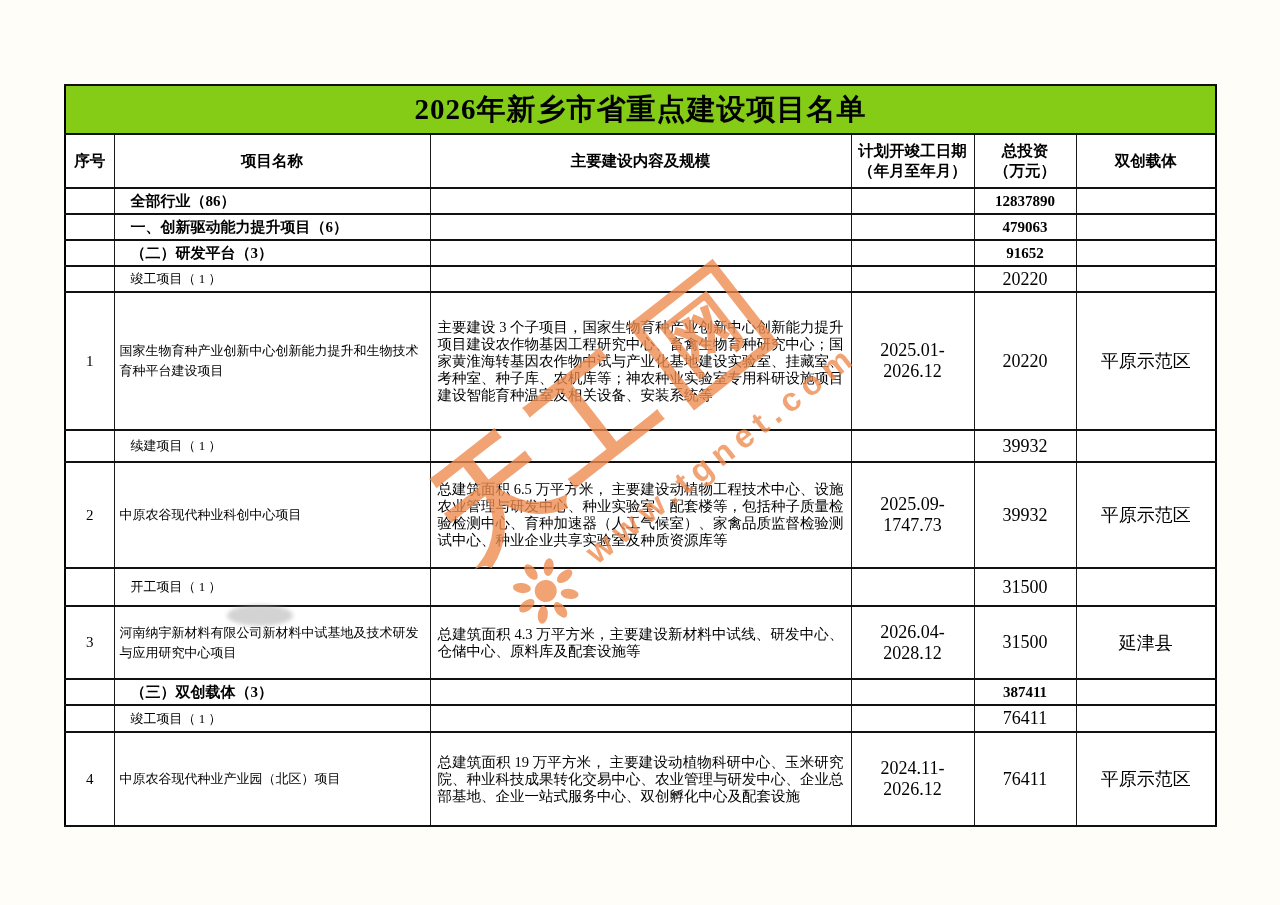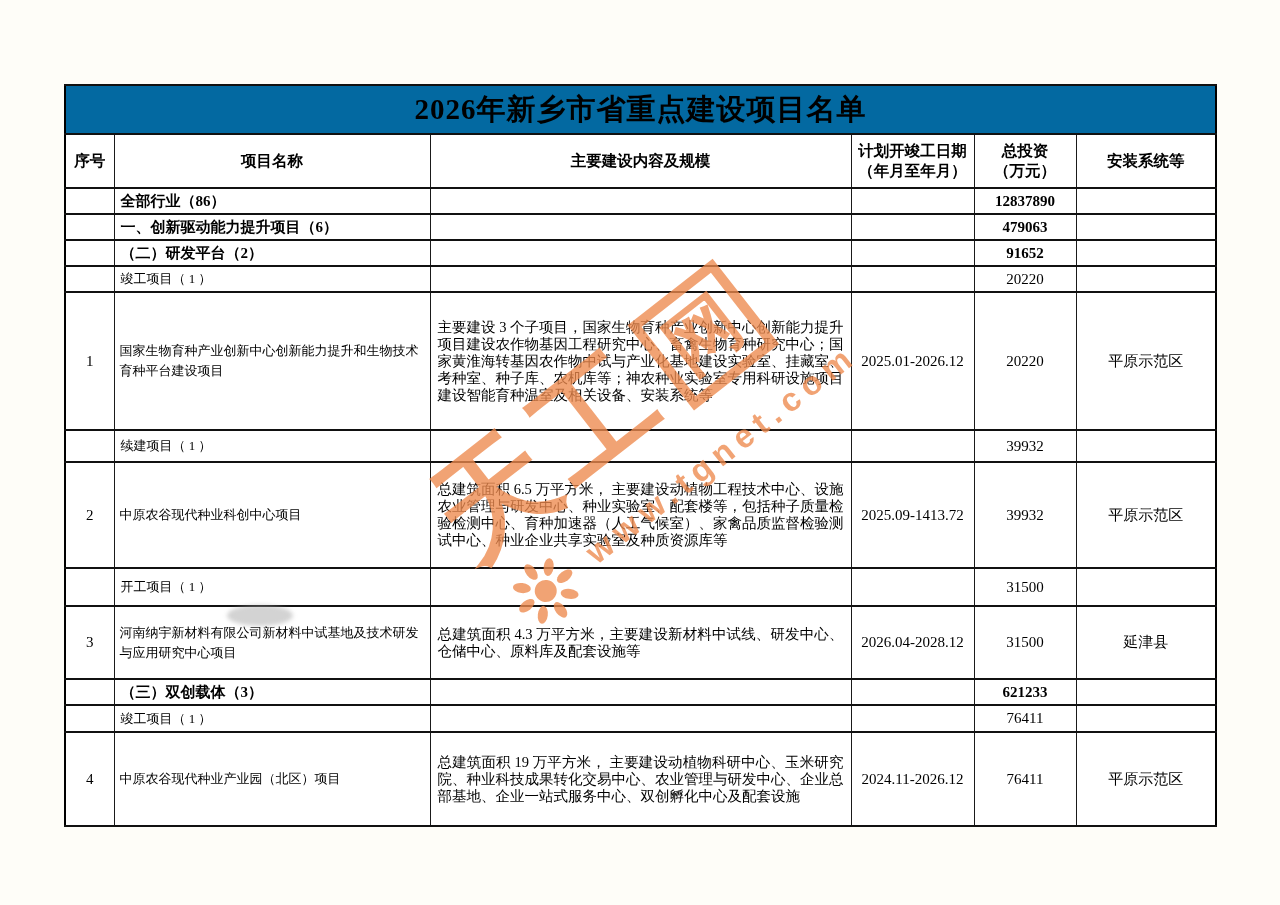--- a/index.html
+++ b/index.html
@@ -9,32 +9,32 @@
 
   table.main { position:absolute; left:64px; top:84px; width:1151px;
                border-collapse:collapse; table-layout:fixed; }
   table.main td, table.main th {
     border-left:1px solid #1a1a1a; border-right:1px solid #1a1a1a;
     border-top:2px solid #111; border-bottom:2px solid #111;
     overflow:hidden; vertical-align:middle;
   }
   table.main { border:2px solid #000; }
 
-  .title-cell { background:#0369a1; text-align:center; font-weight:bold;
+  .title-cell { background:#84cc16; text-align:center; font-weight:bold;
                 font-size:29px; letter-spacing:1px; height:49px;
                 font-family:"Liberation Serif","DejaVu Serif",serif;margin-left:15px; }
   th { font-size:15.5px; font-weight:bold; text-align:center; line-height:20px; background:#fff; }
   td { background:#fff; font-size:15px; }
 
   .c-no   { text-align:center; }
   .c-name { text-align:left; padding:2px 4px 2px 5px; line-height:20px; font-size:13px; }
   .c-content { text-align:justify; padding:3px 7px; line-height:17px; font-size:14.5px; }
-  .c-date, .c-inv, .c-unit { text-align:center; font-size:15px; }
+  .c-date, .c-inv, .c-unit { text-align:center; font-size:18px; }
   tr.bold .c-name, tr.bold .c-inv { font-weight:bold; font-size:15px; }
-  tr.sec .c-name { padding-left:6px; }
+  tr.sec .c-name { padding-left:16px; }
 
   
   .watermark { position:absolute; left:455px; top:295px; width:520px; height:330px;
                transform:rotate(-38deg); transform-origin:50% 50%;
                opacity:0.78; pointer-events:none; z-index:6; color:#ee8a4e; }
   .wm-line1 { display:flex; align-items:center; gap:16px; margin-left:6px; }
   .wm-big { font-size:118px; font-weight:bold; letter-spacing:8px; line-height:1;
             font-family:"Liberation Serif","DejaVu Serif",serif; }
   .wm-seal { width:108px; height:108px; border:10px solid #ee8a4e; display:flex;
              align-items:center; justify-content:center; flex:0 0 auto; }
@@ -72,21 +72,21 @@
       <th>项目名称</th>
       <th>主要建设内容及规模</th>
       <th>
         <span style="display:block">计划开竣工日期</span>
         <span style="display:block">（年月至年月）</span>
       </th>
       <th>
         <span style="display:block">总投资</span>
         <span style="display:block">（万元）</span>
       </th>
-      <th>安装系统等</th>
+      <th>双创载体</th>
     </tr>
 
     <tr class="sec bold" style="height:26px">
       <td class="c-no"></td>
       <td class="c-name">全部行业（86）</td>
       <td class="c-content"></td>
       <td class="c-date"></td>
       <td class="c-inv">12837890</td>
       <td class="c-unit"></td>
     </tr>
@@ -95,21 +95,21 @@
       <td class="c-no"></td>
       <td class="c-name">一、创新驱动能力提升项目（6）</td>
       <td class="c-content"></td>
       <td class="c-date"></td>
       <td class="c-inv">479063</td>
       <td class="c-unit"></td>
     </tr>
 
     <tr class="sec bold" style="height:26px">
       <td class="c-no"></td>
-      <td class="c-name">（二）研发平台（2）</td>
+      <td class="c-name">（二）研发平台（3）</td>
       <td class="c-content"></td>
       <td class="c-date"></td>
       <td class="c-inv">91652</td>
       <td class="c-unit"></td>
     </tr>
 
     <tr class="sec" style="height:26px">
       <td class="c-no"></td>
       <td class="c-name">竣工项目（ 1 ）</td>
       <td class="c-content"></td>
@@ -133,21 +133,21 @@
       <td class="c-content"></td>
       <td class="c-date"></td>
       <td class="c-inv">39932</td>
       <td class="c-unit"></td>
     </tr>
 
     <tr style="height:106px">
       <td class="c-no">2</td>
       <td class="c-name">中原农谷现代种业科创中心项目</td>
       <td class="c-content">总建筑面积 6.5 万平方米， 主要建设动植物工程技术中心、设施农业管理与研发中心、种业实验室、配套楼等，包括种子质量检验检测中心、育种加速器（人工气候室）、家禽品质监督检验测试中心、种业企业共享实验室及种质资源库等</td>
-      <td class="c-date">2025.09-1413.72</td>
+      <td class="c-date">2025.09-1747.73</td>
       <td class="c-inv">39932</td>
       <td class="c-unit">平原示范区</td>
     </tr>
 
     <tr class="sec" style="height:38px">
       <td class="c-no"></td>
       <td class="c-name">开工项目（ 1 ）</td>
       <td class="c-content"></td>
       <td class="c-date"></td>
       <td class="c-inv">31500</td>
@@ -161,21 +161,21 @@
       <td class="c-date">2026.04-2028.12</td>
       <td class="c-inv">31500</td>
       <td class="c-unit">延津县</td>
     </tr>
 
     <tr class="sec bold" style="height:24px">
       <td class="c-no"></td>
       <td class="c-name">（三）双创载体（3）</td>
       <td class="c-content"></td>
       <td class="c-date"></td>
-      <td class="c-inv">621233</td>
+      <td class="c-inv">387411</td>
       <td class="c-unit"></td>
     </tr>
 
     <tr class="sec" style="height:27px">
       <td class="c-no"></td>
       <td class="c-name">竣工项目（ 1 ）</td>
       <td class="c-content"></td>
       <td class="c-date"></td>
       <td class="c-inv">76411</td>
       <td class="c-unit"></td>

